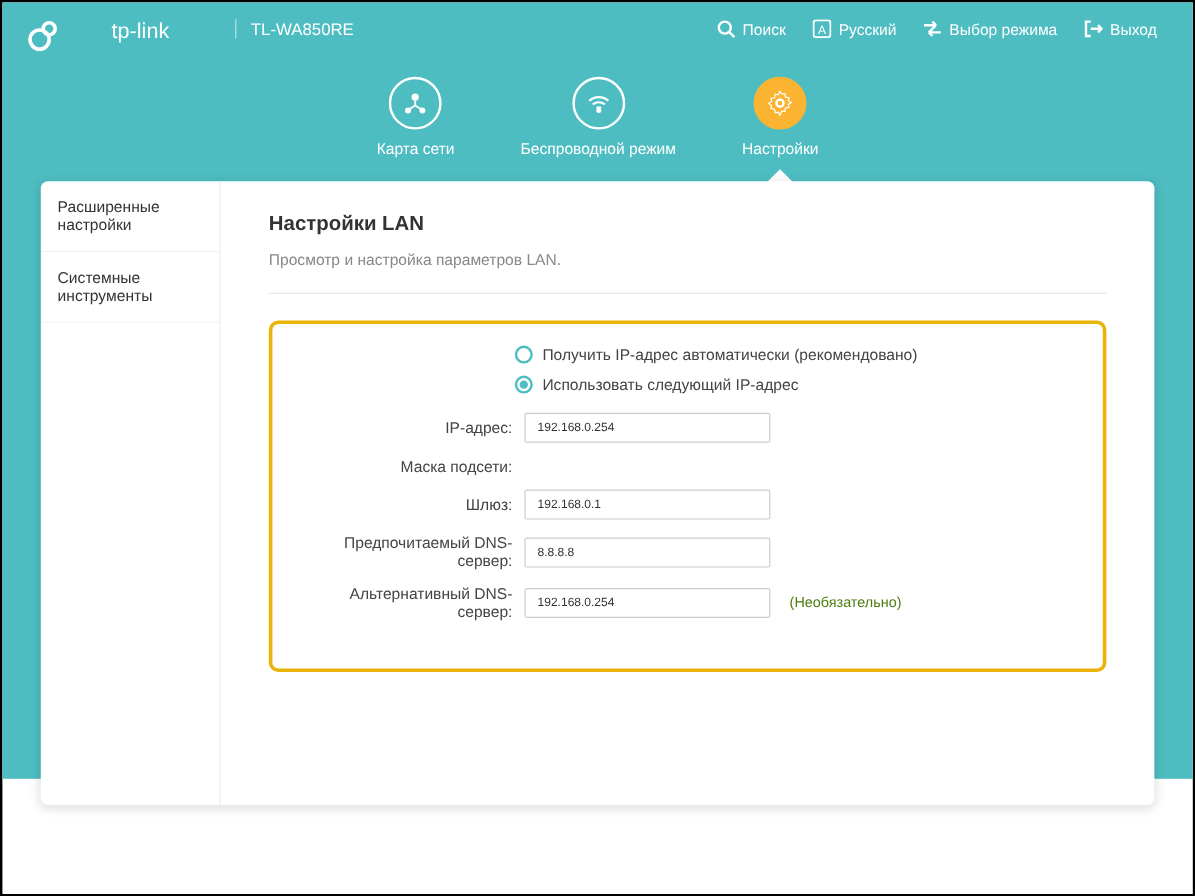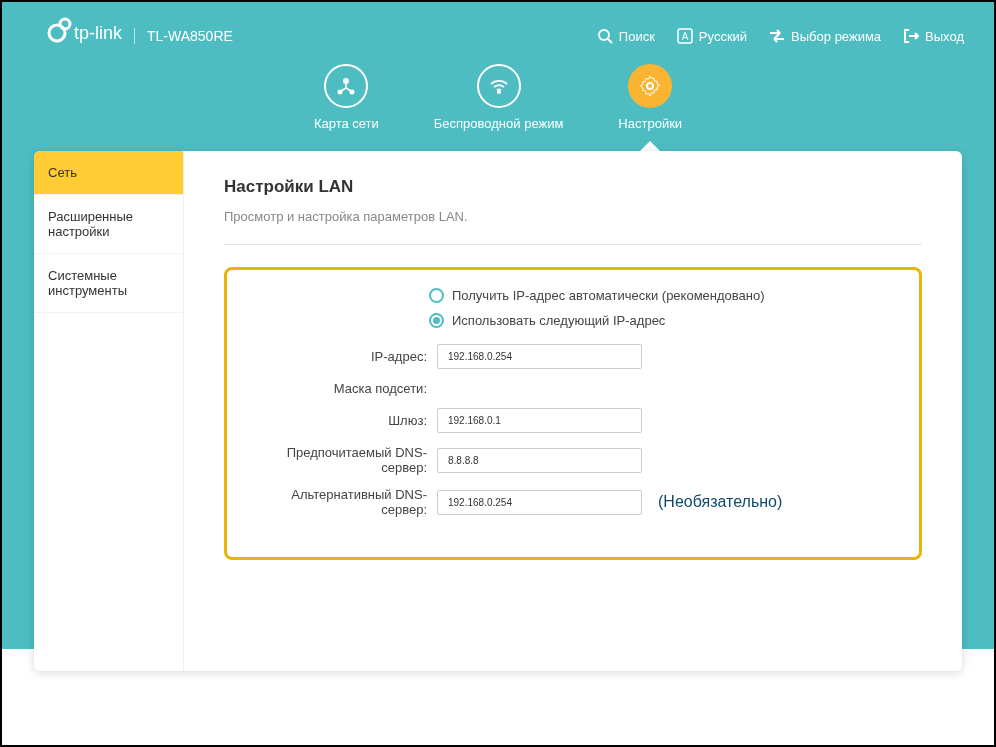--- a/index.html
+++ b/index.html
@@ -1,19 +1,19 @@
 <!DOCTYPE html>
 <html><head>
 <meta charset="utf-8">
 <style>
 * { margin: 0; padding: 0; box-sizing: border-box; }
 body { font-family: Arial, sans-serif; background: #fff; width: 996px; height: 747px; overflow: hidden; }
 .outer { border: 2px solid #000; width: 996px; height: 747px; background: #fff; }
 .teal-area { background: #4ebdc2; min-height: 190px; position: relative; }
-.header-bar { display: flex; align-items: flex-end; padding: 14px 30px 0 44px; color: #fff; }
+.header-bar { display: flex; align-items: flex-start; padding: 14px 30px 0 20px; color: #fff; gap: 43px; }
 .logo { display: flex; align-items: center; gap: 6px; font-size: 18px; }
 .logo-icon svg { display: block; }
 .model { font-size: 14px; margin-left: 12px; padding-left: 12px; border-left: 1px solid rgba(255,255,255,0.6); }
 .header-right { margin-left: auto; display: flex; gap: 22px; align-items: center; color: #fff; font-size: 13px; }
 .header-item { display: flex; align-items: center; gap: 6px; cursor: pointer; }
 .header-item svg { display: block; }
 .tabs { display: flex; justify-content: center; gap: 55px; margin-top: 20px; padding-bottom: 0; }
 .tab { display: flex; flex-direction: column; align-items: center; gap: 8px; color: #fff; font-size: 13px; cursor: pointer; position: relative; }
 .tab-icon { width: 44px; height: 44px; border-radius: 50%; border: 2px solid #fff; display: flex; align-items: center; justify-content: center; }
 .tab-icon.active { background: #fbb431; border-color: #fbb431; }
@@ -27,21 +27,21 @@
 .page-title { font-size: 17px; color: #333; font-weight: bold; margin-bottom: 12px; }
 .page-desc { font-size: 13px; color: #888; margin-bottom: 20px; }
 .hr { border: none; border-top: 1px solid #e6e6e6; margin-bottom: 22px; }
 .form-block { border: 3px solid #eab308; border-radius: 8px; padding: 18px 22px 28px 22px; }
 .radio-row { display: flex; align-items: center; gap: 8px; margin-bottom: 10px; margin-left: 180px; font-size: 13px; color: #444; }
 .radio-circle { width: 15px; height: 15px; border-radius: 50%; border: 2px solid #4ebdc2; display: inline-flex; align-items: center; justify-content: center; flex-shrink: 0; }
 .radio-circle.checked::after { content: ''; width: 7px; height: 7px; border-radius: 50%; background: #4ebdc2; }
 .field-row { display: flex; align-items: center; margin-bottom: 12px; gap: 10px; }
 .field-label { width: 178px; text-align: right; font-size: 13px; color: #444; }
 .field-input { width: 205px; padding: 6px 10px; font-size: 10px; border: 1px solid #ccc; border-radius: 2px; color: #333; }
-.field-hint { font-size: 16px; color: #0c4a6e; margin-left: 6px; }
+.field-hint { font-size: 12px; color: #4d7c0f; margin-left: 6px; }
 </style>
 </head>
 <body>
 
 <div class="outer">
   <div class="teal-area">
     <div class="header-bar">
       <span class="logo-icon">
         <svg width="28" height="28" viewBox="0 0 28 28">
             <circle cx="11" cy="17" r="8" fill="none" stroke="#fff" stroke-width="3"></circle>
@@ -116,21 +116,20 @@
               <path d="M11 1l1.5 2.5L15 3l.5 3 3 .5-.5 2.5 2.5 1.5-2.5 1.5.5 2.5-3 .5-.5 3-2.5-.5L11 21l-1.5-2.5L7 19l-.5-3-3-.5.5-2.5L1.5 11 4 9.5 3.5 7l3-.5L7 3.5l2.5.5z" fill="none" stroke="#fff" stroke-width="1"></path>
             </svg>
         </div>
         <span>Настройки</span>
       </div>
     </div>
 
     <div class="panel-wrap" style="position: relative; top: 22px;">
       <div class="panel">
         <div class="sidebar">
-          <div class="sidebar-item active">Сеть</div>
           <div class="sidebar-item">Расширенные настройки</div>
           <div class="sidebar-item">Системные инструменты</div>
         </div>
         <div class="content">
           <div class="page-title">Настройки LAN</div>
           <div class="page-desc">Просмотр и настройка параметров LAN.</div>
           <hr class="hr">
           <div class="form-block">
             <div class="radio-row">
               <span class="radio-circle"></span>

